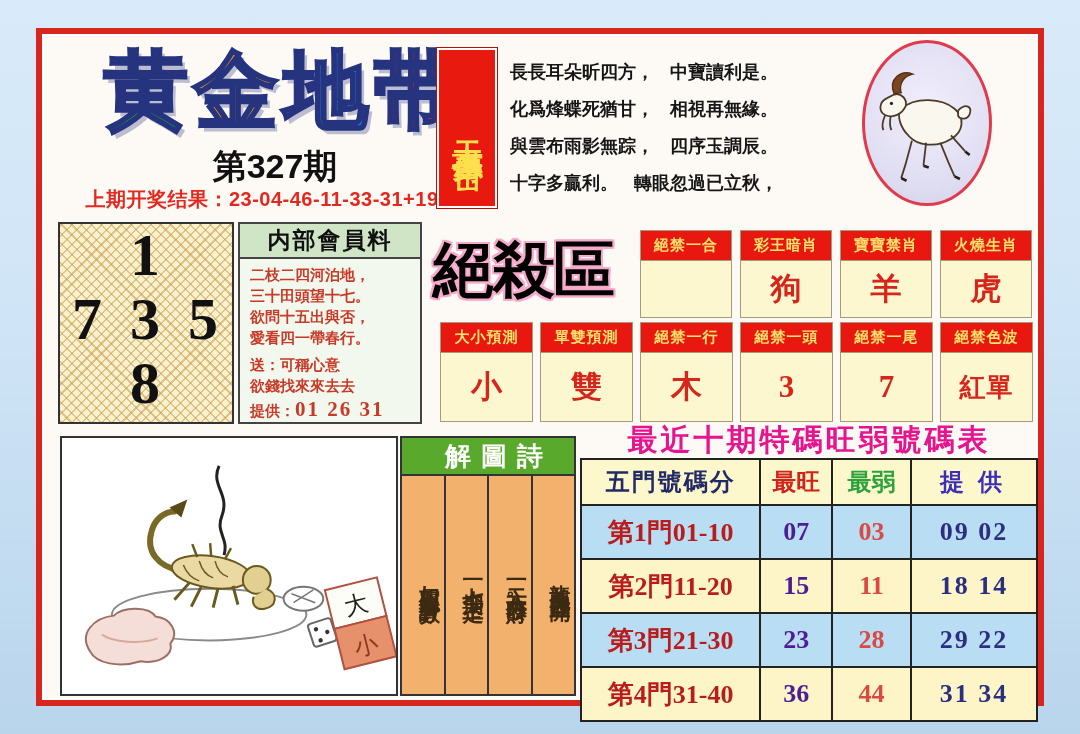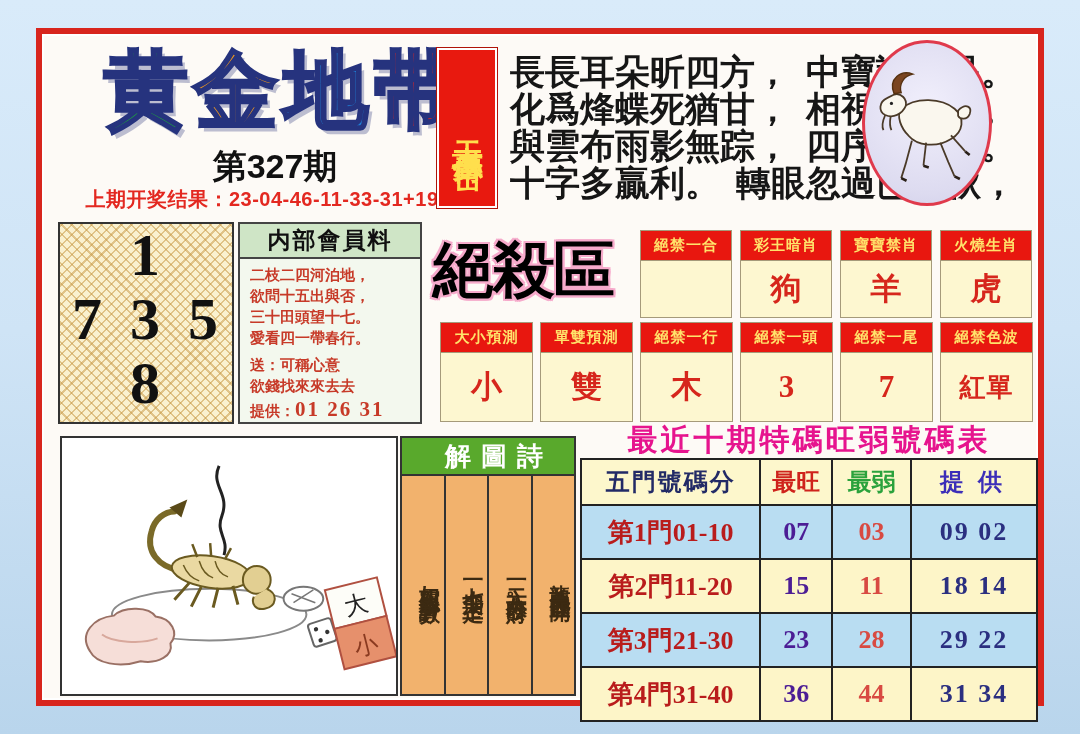--- a/index.html
+++ b/index.html
@@ -31,21 +31,21 @@
   
   .seal{left:395px;top:14px;width:56px;height:156px;background:#e8190f;
     border:2px solid #fff;outline:1px solid #b01208;
     display:flex;align-items:center;justify-content:center;}
   .seal div{writing-mode:vertical-rl;font-size:31px;font-weight:bold;color:#ffdf4d;
     letter-spacing:6px;font-family:"Liberation Serif", serif;}
 
   
   .poem{left:468px;top:20px;}
   .poem .pl{display:flex;gap:16px;font-family:"Liberation Serif", serif;
-    font-size:35px;font-weight:bold;color:#161616;line-height:37px;white-space:nowrap;}
+    font-size:18px;font-weight:bold;color:#161616;line-height:37px;white-space:nowrap;}
 
   
   .goat{left:820px;top:6px;width:124px;height:160px;border-radius:50%;
     border:3px solid #e03a4c;background:radial-gradient(circle at 50% 40%,#f1effc 0%,#dddbf0 75%,#d2d0ea 100%);
     display:flex;align-items:center;justify-content:center;}
 
   
   .numgrid{left:16px;top:188px;width:172px;height:198px;border:2px solid #333;
     background-color:#faf1cf;
     background-image:
@@ -183,22 +183,22 @@
     <span class="ng-7">7</span>
     <span class="ng-3">3</span>
     <span class="ng-5">5</span>
     <span class="ng-8">8</span>
   </div>
 
   <div class="abs member">
     <div class="mb-head">内部會員料</div>
     <div class="mb-body">
       <div class="ln">二枝二四河泊地，</div>
+      <div class="ln">三十田頭望十七。</div>
       <div class="ln">欲問十五出與否，</div>
-      <div class="ln">三十田頭望十七。</div>
       <div class="ln">愛看四一帶春行。</div>
       <div class="gap"></div>
       <div class="ln">送：可稱心意</div>
       <div class="ln">欲錢找來來去去</div>
       <div class="mb-prov">
         <span>提供：</span><b>01 26 31</b>
       </div>
     </div>
   </div>
 

